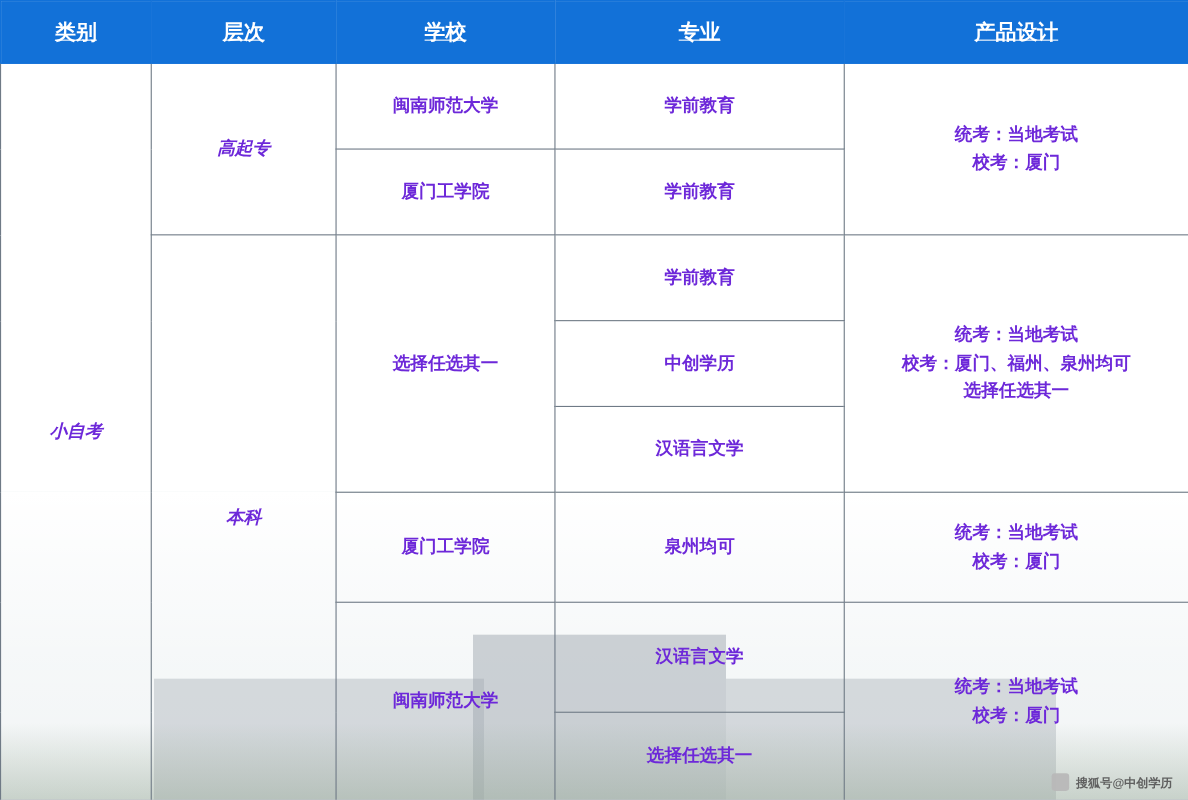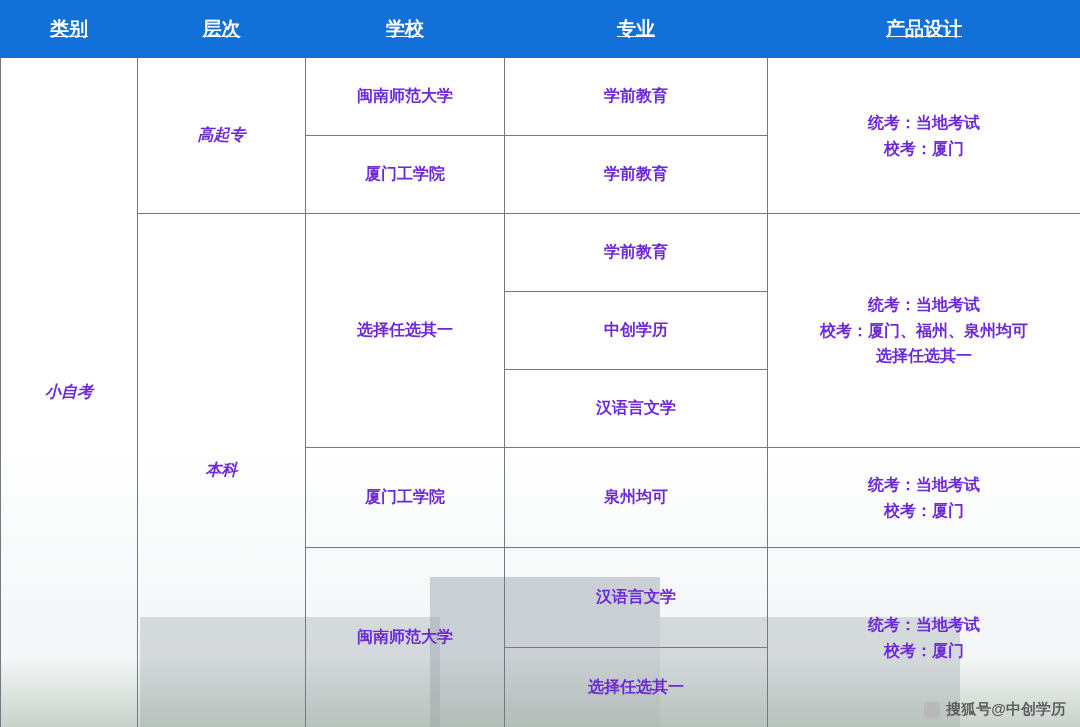--- a/index.html
+++ b/index.html
@@ -98,21 +98,21 @@
   
   #watermark {
     position: absolute;
     right: 14px;
     bottom: 8px;
     z-index: 3;
     display: flex;
     align-items: center;
     gap: 6px;
     color: #5a5a5a;
-    font-size: 15px;
+    font-size: 11px;
     font-weight: bold;
     opacity: 0.95;
   }
   #watermark .wm-icon {
     width: 16px;
     height: 16px;
     border-radius: 3px;
     background: #b9b9b9;
     display: inline-block;
   }

